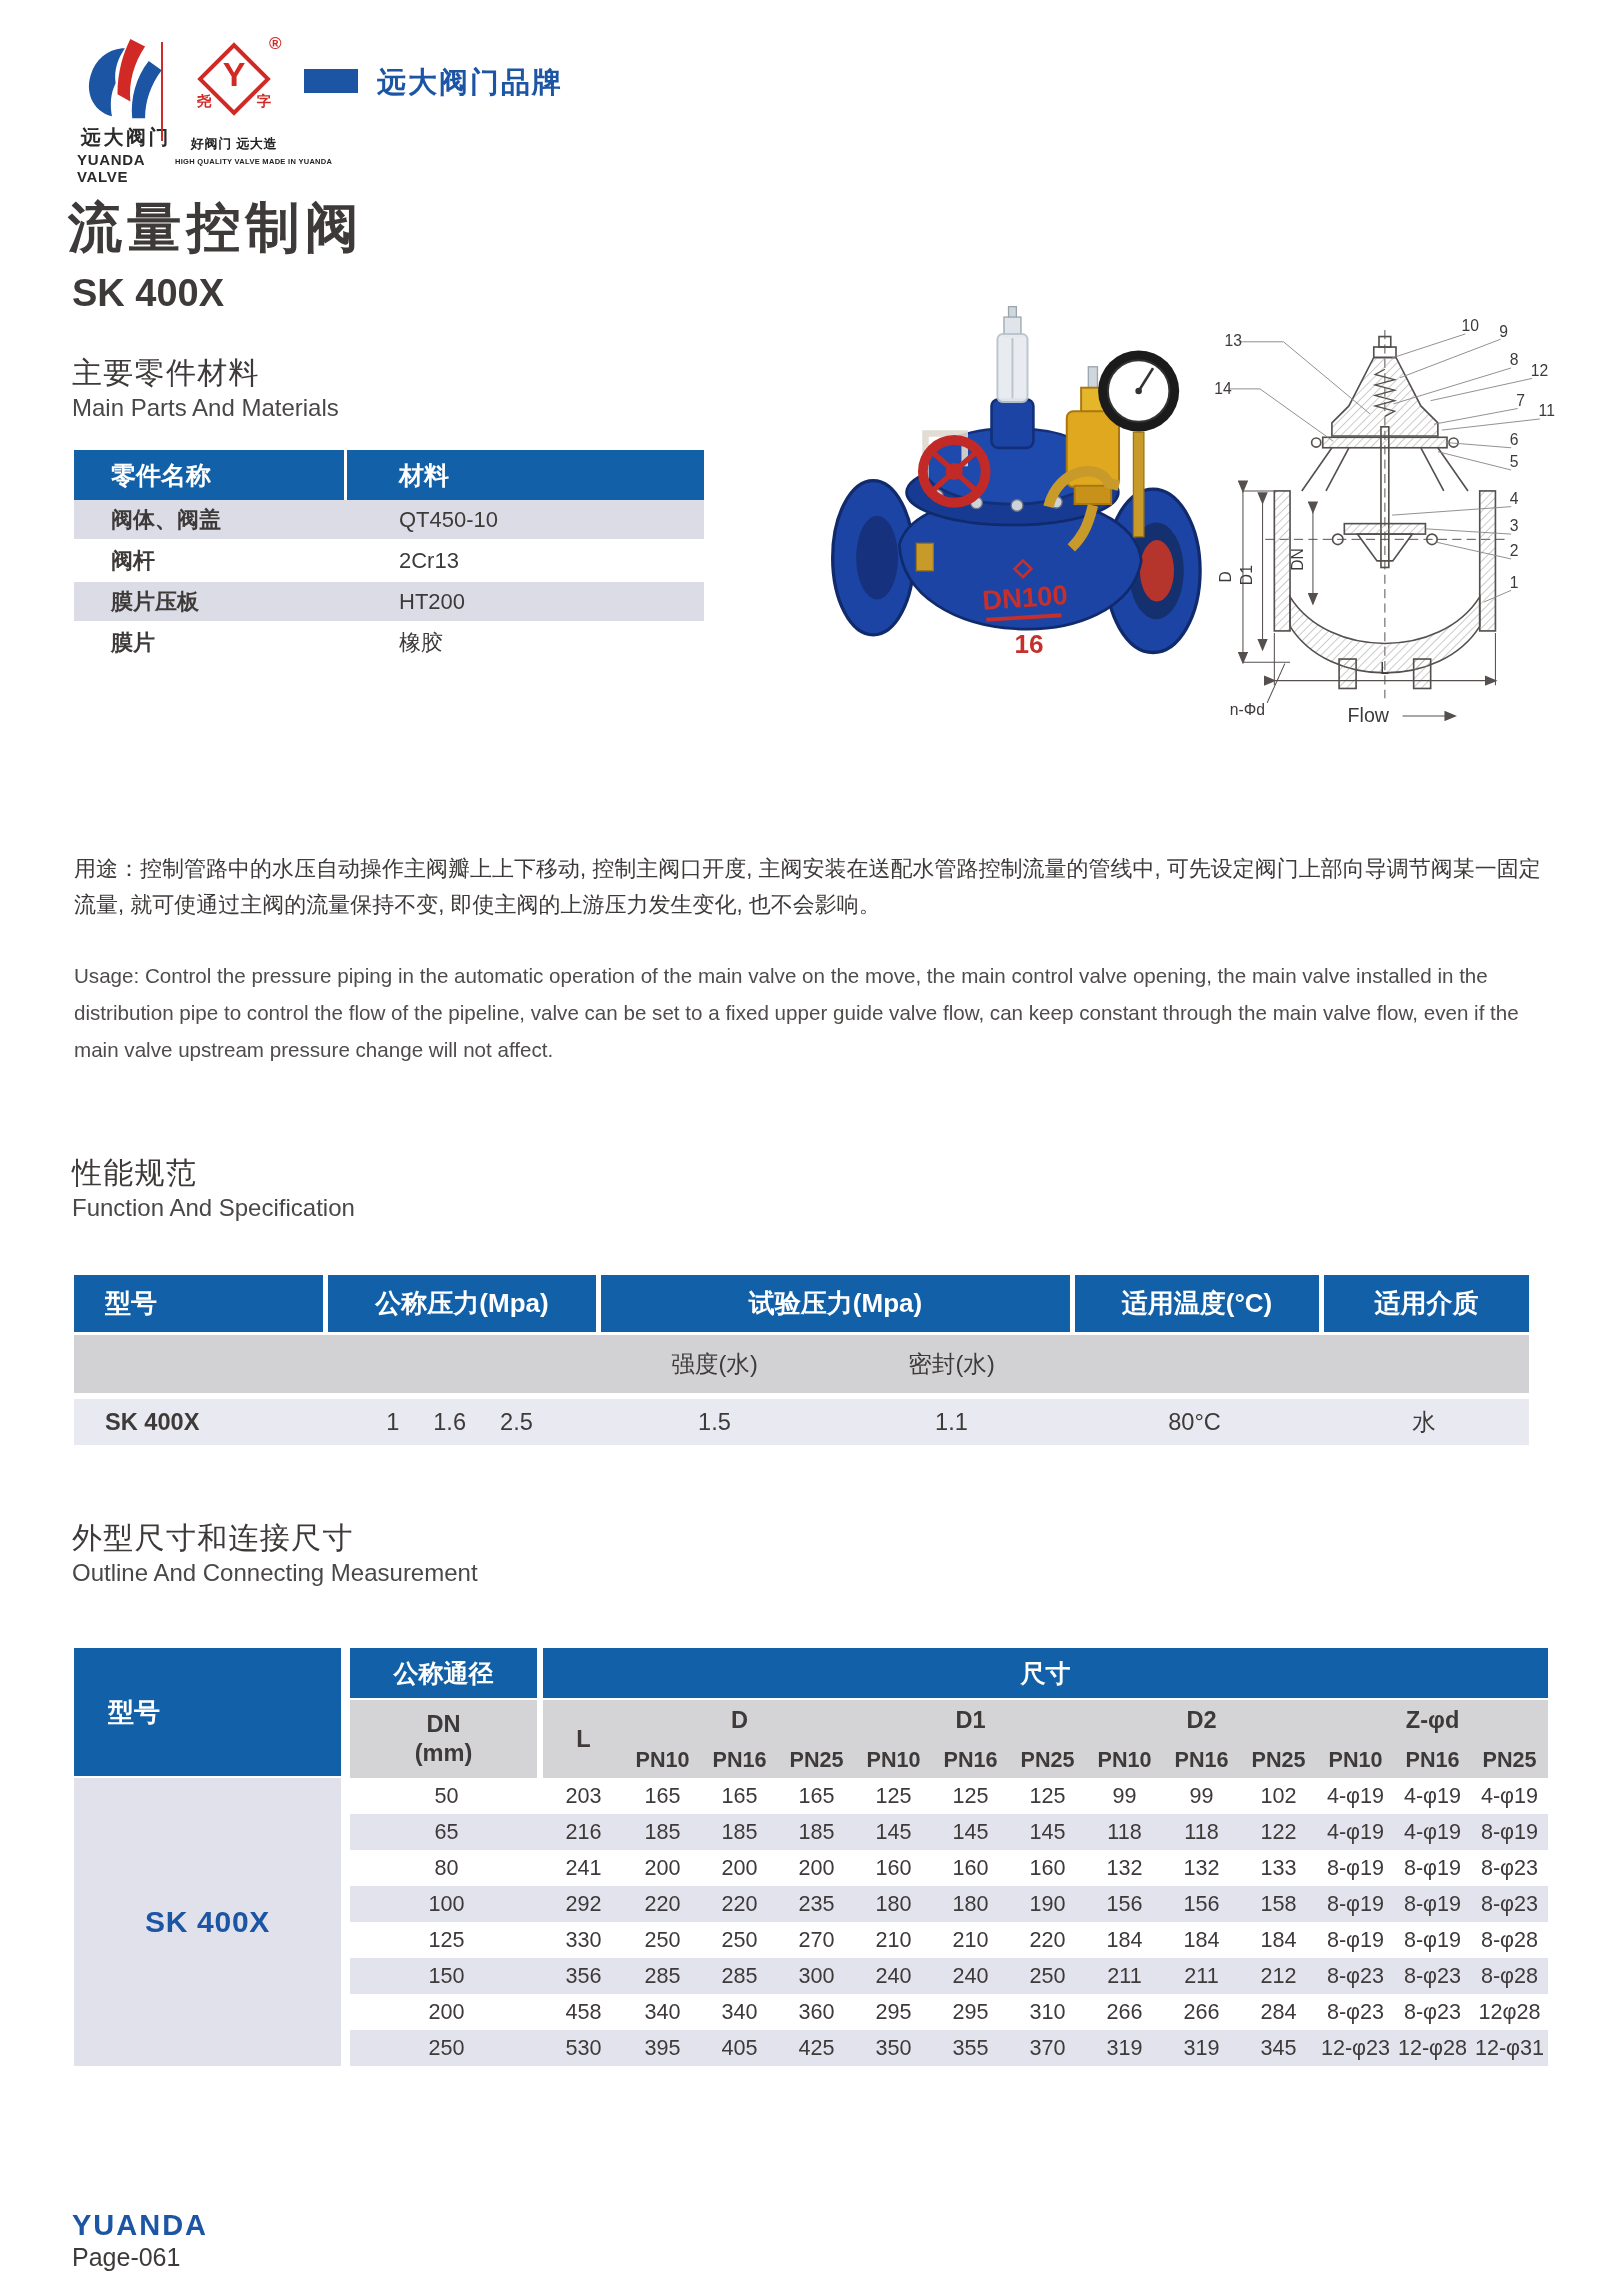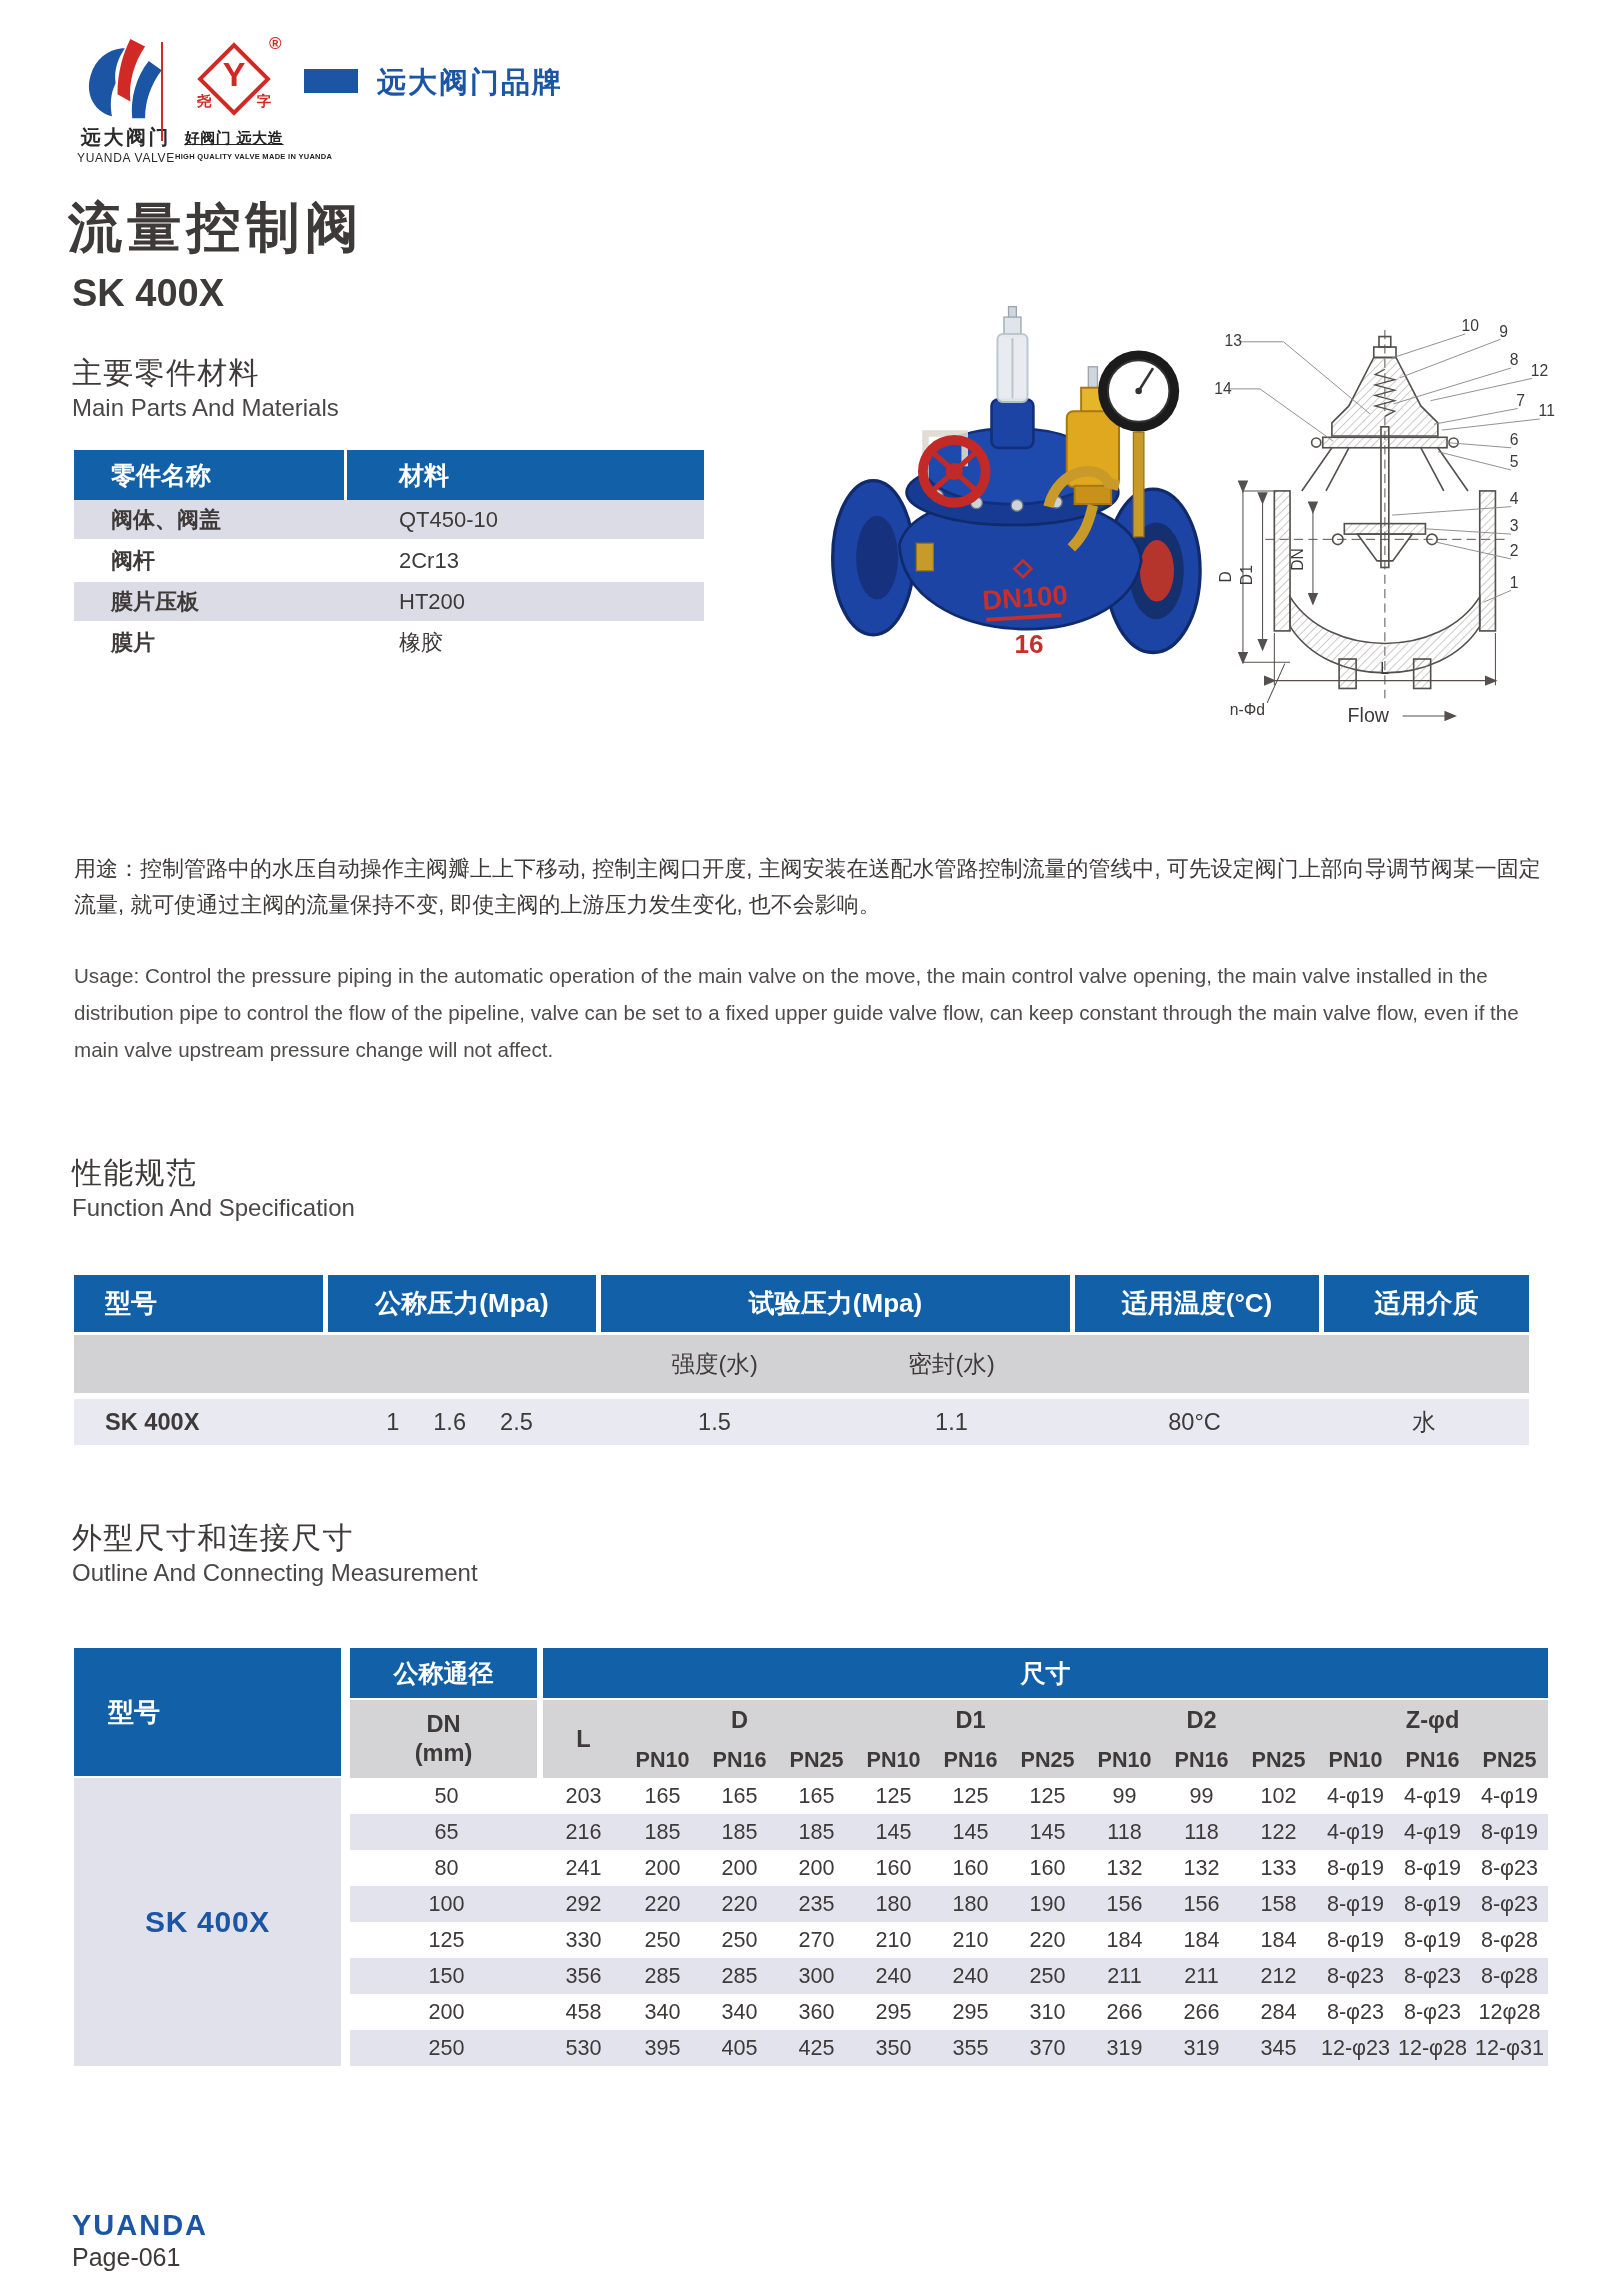--- a/index.html
+++ b/index.html
@@ -6,30 +6,30 @@
   html,body { background:#ffffff; }
   body {
     width:1623px; height:2295px; position:relative;
     font-family:"Liberation Sans","DejaVu Sans",sans-serif;
     color:#3e3a39;
   }
   .abs { position:absolute; }
 
   
   .logo-cn { font-size:20px; font-weight:700; letter-spacing:2.6px; color:#2a2a2a; text-align:center; width:98px; }
-  .logo-en { font-size:12px; font-weight:400; letter-spacing:0.7px; color:#2a2a2a; text-align:right; width:98px; }
+  .logo-en { font-size:15px; font-weight:700; letter-spacing:0.7px; color:#2a2a2a; text-align:left; width:98px; }
   .divider { width:2px; height:99px; background:#d12a26; }
   .diamond-wrap { width:118px; text-align:center; }
   .diamond-box { position:relative; width:82px; height:82px; margin:0 auto; }
   .diamond { position:absolute; left:15px; top:15px; width:52px; height:52px; border:4.6px solid #d12a26; transform:rotate(45deg); background:#fff; }
   .diamond-y { position:absolute; left:0; top:17px; width:82px; text-align:center; font-size:34px; font-weight:700; color:#d12a26; }
   .seal-char { position:absolute; bottom:9.2px; font-size:14.4px; color:#d12a26; font-weight:700; }
   .seal-left { left:3.9px; } .seal-right { right:3.9px; }
   .seal-reg { position:absolute; right:-6.5px; top:-3.9px; font-size:17px; color:#d12a26; font-weight:700; }
-  .slogan-cn { font-size:15px; font-weight:700; color:#222; margin-top:9px; letter-spacing:0.7px;text-decoration:underline; }
+  .slogan-cn { font-size:13px; font-weight:700; color:#222; margin-top:15px; letter-spacing:0.7px; }
   .slogan-en { font-size:7.5px; font-weight:700; color:#222; margin-top:3.9px; letter-spacing:0.3px; white-space:nowrap; }
   .brand-bar { width:54px; height:23.6px; background:#1b55a4; }
   .brand-text { font-size:29px; font-weight:700; color:#1b55a4; letter-spacing:2px; }
 
   
   .title-cn { font-size:54px; font-weight:700; letter-spacing:5.2px; color:#3e3a39; }
   .title-model { font-size:38px; font-weight:700; color:#3e3a39; }
   .sec-h-cn { font-size:30px; font-weight:400; letter-spacing:1.3px; color:#3e3a39; }
   .sec-h-en { font-size:24px; color:#4a4747; }
 

